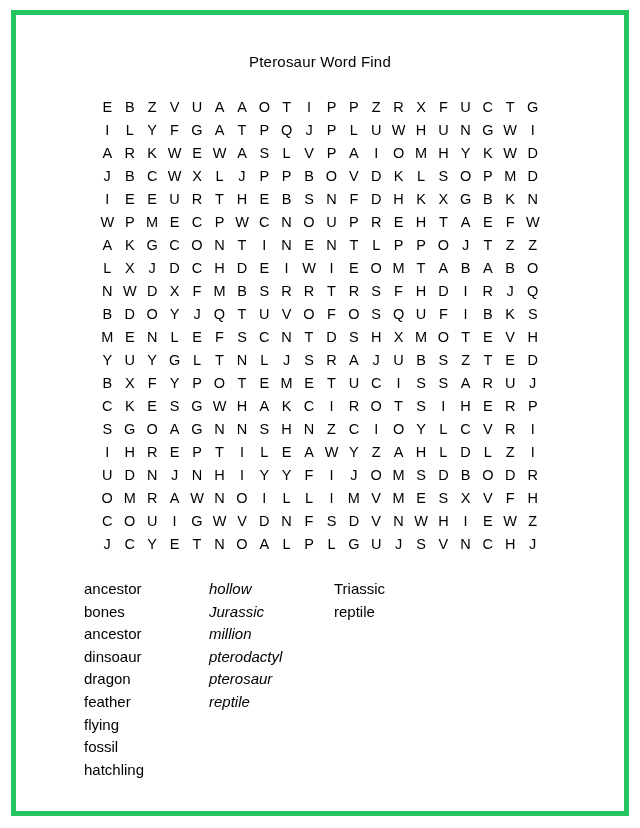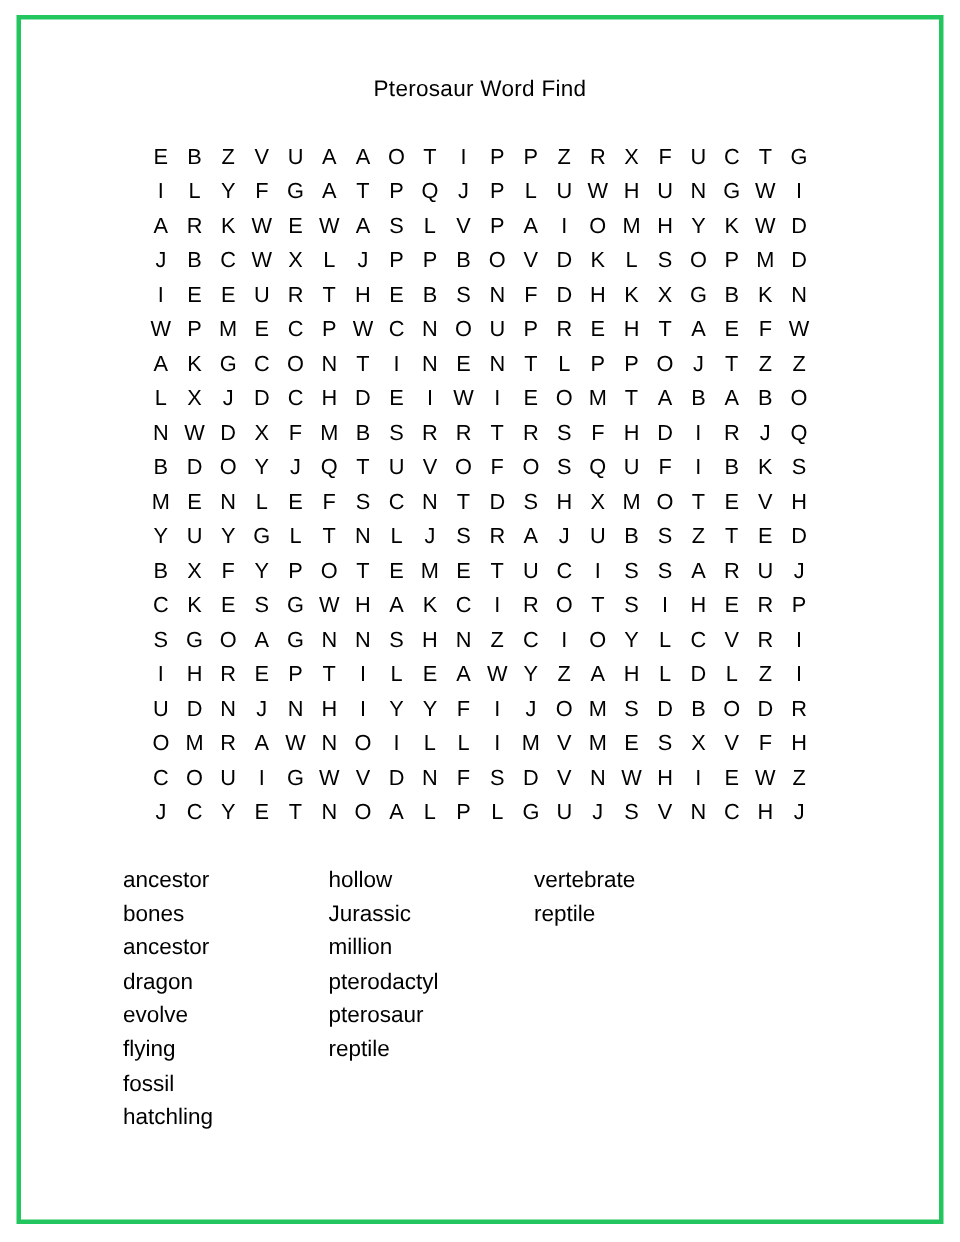--- a/index.html
+++ b/index.html
@@ -11,21 +11,21 @@
     width: 640px;
     height: 828px;
     font-family: "Liberation Sans", sans-serif;
     color: #000000;
   }
   .page {
     position: relative;
     width: 618px;
     height: 806px;
     margin: 10px auto;
-    border: 3px solid #22c55e;
+    border: 5px solid #22c55e;
     background: #ffffff;
     box-sizing: border-box;
   }
   .title {
     text-align: center;
     font-size: 15px;
     margin-top: 38px;
     letter-spacing: 0.2px;
   }
   .grid {
@@ -39,28 +39,28 @@
     text-align: center;
     vertical-align: middle;
     font-size: 14.5px;
     font-family: "Liberation Sans", sans-serif;
     padding: 0;
     line-height: 23px;
   }
   .wordlist {
     margin: 22px 0 0 68px;
     display: flex;
-    gap: 12px;
+    gap: 0px;
   }
   .wordcol {
     display: flex;
     flex-direction: column;
   }
   .wordcol.c1 { width: 125px; }
-  .wordcol.c2 { width: 125px; }
+  .wordcol.c2 { width: 125px; font-style: italic; }
   .wordcol.c3 { width: 125px; }
   .word {
     font-size: 15px;
     line-height: 22.6px;
     font-family: "Liberation Sans", sans-serif;
   }
 </style>
 </head>
 <body>
 
@@ -511,33 +511,34 @@
           <td>J</td>
         </tr>
       </tbody>
   </table>
 
   <div class="wordlist">
     <div class="wordcol c1">
         <div class="word">ancestor</div>
         <div class="word">bones</div>
         <div class="word">ancestor</div>
+        <div class="word">dinsoaur</div>
         <div class="word">dragon</div>
-        <div class="word">evolve</div>
+        <div class="word">feather</div>
         <div class="word">flying</div>
         <div class="word">fossil</div>
         <div class="word">hatchling</div>
       </div>
     <div class="wordcol c2">
         <div class="word">hollow</div>
         <div class="word">Jurassic</div>
         <div class="word">million</div>
         <div class="word">pterodactyl</div>
         <div class="word">pterosaur</div>
         <div class="word">reptile</div>
       </div>
     <div class="wordcol c3">
-        <div class="word">vertebrate</div>
+        <div class="word">Triassic</div>
         <div class="word">reptile</div>
       </div>
   </div>
 
 </div>
 
 </body></html>

